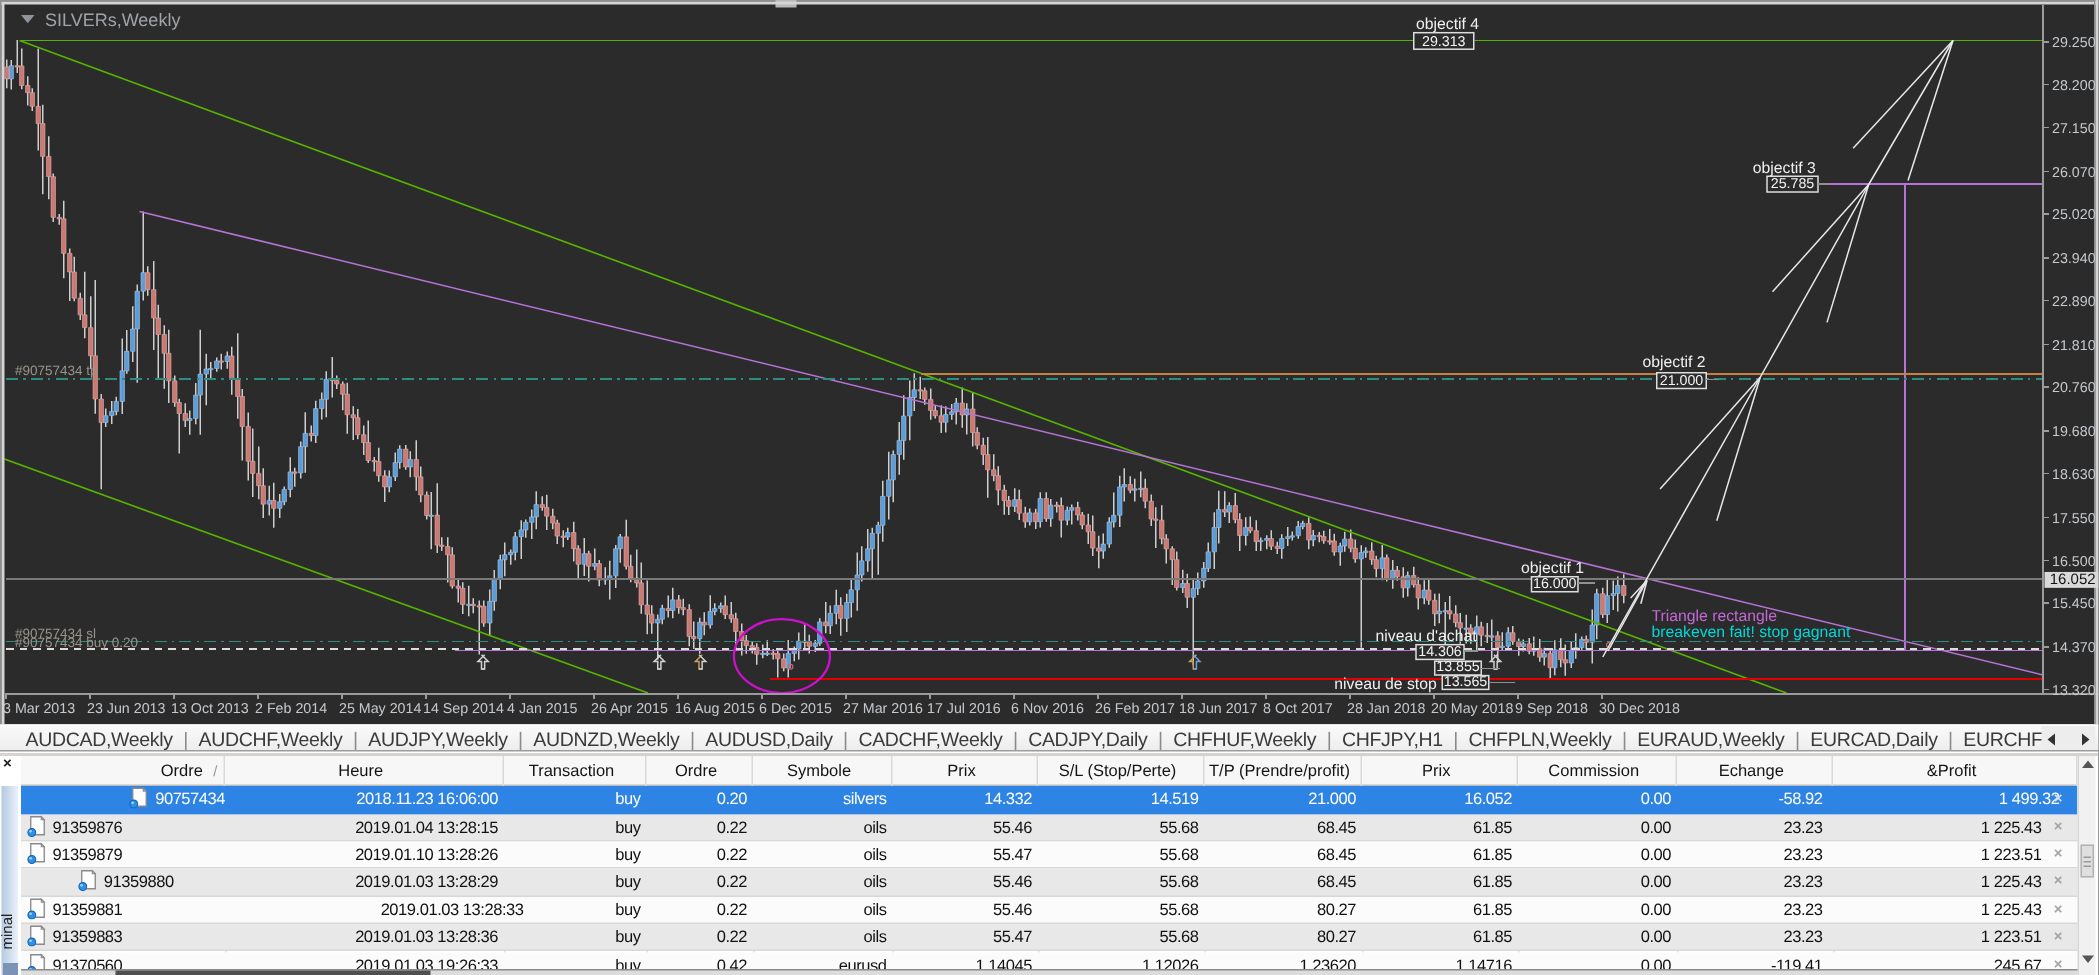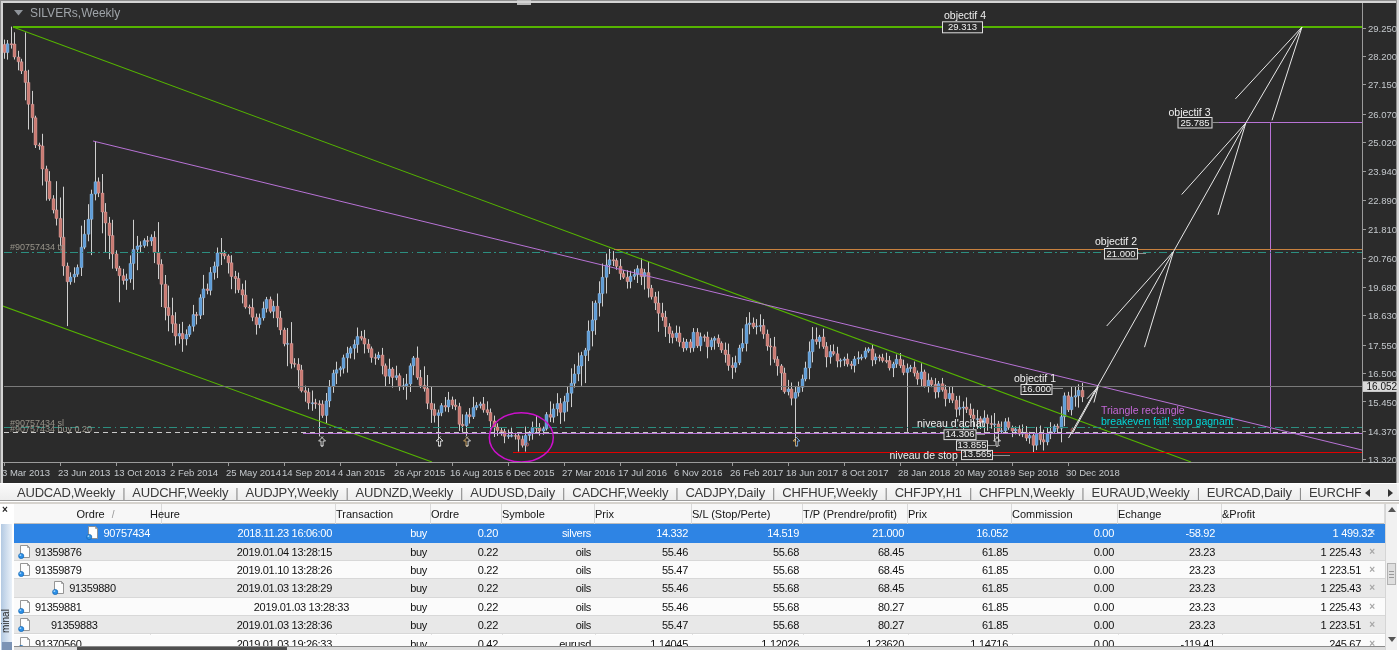--- a/index.html
+++ b/index.html
@@ -14,21 +14,21 @@
  border-bottom:1px solid #9c9c9c;overflow:hidden;white-space:nowrap}
 #tabin{position:absolute;left:13px;top:0;line-height:17px;font-size:13px;letter-spacing:-0.21px;color:#3a3a3a}
 .tab{margin:0 4px}
 .sep{color:#8a8a8a;margin:0 3px}
 #tarr{position:absolute;right:2px;top:0;width:36px;height:17px;background:#ededed;display:flex;align-items:center;justify-content:space-between;padding:0 4px}
 .tri{width:0;height:0;border-style:solid}
 #tband{position:absolute;left:0;top:502px;width:1399px;height:2px;background:#d6d3ce}
 #panel{position:absolute;left:14px;top:504px;width:1371px;height:146px;background:#fff;overflow:hidden;font-size:11px;color:#111}
 .row .c{letter-spacing:-0.3px}
 #thead{position:absolute;left:-14px;top:0;width:1385px;height:20px;background:#f7f7f7;border-bottom:1px solid #bdbdbd}
-.hc{position:absolute;top:0;height:20px;line-height:20px;text-align:left;padding-right:4px;border-right:1px solid #d9d9d9;color:#141414}
+.hc{position:absolute;top:0;height:20px;line-height:20px;text-align:center;padding-right:4px;border-right:1px solid #d9d9d9;color:#141414}
 .vg{position:absolute;top:20px;bottom:0;width:1px;background:#e2e2e2}
 .row{position:absolute;left:0;width:1371px;height:18.35px;line-height:18.3px;border-bottom:1px solid #d8d8d8}
 .row.sel{background:#2e84e4;color:#fff;border-bottom-color:#2e84e4}
 .row.alt{background:#e8e8e8}
 .row.norm{background:#fbfbfb}
 .row .c{position:absolute;top:0;height:18.3px;text-align:right;white-space:nowrap}
 .dicon{vertical-align:-3px;margin-left:4px}
 .rx{position:absolute;right:10px;top:0;font-size:10px;font-weight:bold;line-height:18.3px}
 #side{position:absolute;left:0;top:504px;width:14px;height:146px;background:#fff}
 #sx{position:absolute;left:2px;top:0;font-size:10px;font-weight:bold;color:#222}
@@ -215,21 +215,21 @@
 <div id="tabs">
       <div id="tabin"><span class="tab">AUDCAD,Weekly</span><span class="sep">|</span><span class="tab">AUDCHF,Weekly</span><span class="sep">|</span><span class="tab">AUDJPY,Weekly</span><span class="sep">|</span><span class="tab">AUDNZD,Weekly</span><span class="sep">|</span><span class="tab">AUDUSD,Daily</span><span class="sep">|</span><span class="tab">CADCHF,Weekly</span><span class="sep">|</span><span class="tab">CADJPY,Daily</span><span class="sep">|</span><span class="tab">CHFHUF,Weekly</span><span class="sep">|</span><span class="tab">CHFJPY,H1</span><span class="sep">|</span><span class="tab">CHFPLN,Weekly</span><span class="sep">|</span><span class="tab">EURAUD,Weekly</span><span class="sep">|</span><span class="tab">EURCAD,Daily</span><span class="sep">|</span><span class="tab">EURCHF,Daily</span><span class="sep">|</span><span class="tab">EURGBP,Daily</span><span class="sep">|</span><span class="tab">EURHUF,Weekly</span><span class="sep">|</span><span class="tab">E</span></div>
       <div id="tarr">
         <div class="tri" style="border-width:4px 5px 4px 0;border-color:transparent #333 transparent transparent"></div>
         <div class="tri" style="border-width:4px 0 4px 5px;border-color:transparent transparent transparent #333"></div>
       </div>
     </div>
 <div id="tband"></div>
 <div id="panel">
       <div id="thead">
-        <div class="hc" style="left:26px;width:136px;text-align:center;padding-left:8px">Ordre<span style="color:#999;margin-left:7px;font-size:10px">/</span></div>
+        <div class="hc" style="left:14px;width:136px;text-align:right;padding-left:8px">Ordre<span style="color:#999;margin-left:7px;font-size:10px">/</span></div>
         <div class="hc" style="left:150px;width:186px">Heure</div>
         <div class="hc" style="left:336px;width:95px">Transaction</div>
         <div class="hc" style="left:431px;width:71px">Ordre</div>
         <div class="hc" style="left:502px;width:93px">Symbole</div>
         <div class="hc" style="left:595px;width:97px">Prix</div>
         <div class="hc" style="left:692px;width:111px">S/L (Stop/Perte)</div>
         <div class="hc" style="left:803px;width:105px">T/P (Prendre/profit)</div>
         <div class="hc" style="left:908px;width:104px">Prix</div>
         <div class="hc" style="left:1012px;width:106px">Commission</div>
         <div class="hc" style="left:1118px;width:104px">Echange</div>
@@ -345,21 +345,21 @@
         <div class="c" style="left:1104px;width:104px;padding-right:7px">23.23</div>
         <div class="c" style="left:1208px;width:163px;padding-right:24px">1 225.43</div>
         <div class="rx" style="color:#a6a6a6">×</div>
       </div>
       <div class="row alt" style="top:112.1px">
         <div class="c" style="left:0;width:136px;text-align:left"><svg class="dicon" width="13" height="15" viewBox="0 0 13 15">
             <path d="M2.5 1.5 h7 l2 2 v10 h-9 Z" fill="#fdfdfd" stroke="#8a8a8a" stroke-width="0.9"></path>
             <path d="M9.5 1.5 v2 h2 Z" fill="#c9c9c9" stroke="#8a8a8a" stroke-width="0.7"></path>
             <circle cx="3.2" cy="12" r="2.6" fill="#2c90e8" stroke="#1565b0" stroke-width="0.7"></circle>
             <circle cx="2.4" cy="11.2" r="0.9" fill="#9fd1f7"></circle>
-          </svg><span style="margin-left:20px">91359883</span></div>
+          </svg><span style="margin-left:4px">91359883</span></div>
         <div class="c" style="left:136px;width:186px;padding-right:4px">2019.01.03 13:28:36</div>
         <div class="c" style="left:322px;width:95px;padding-right:4px">buy</div>
         <div class="c" style="left:417px;width:71px;padding-right:4px">0.22</div>
         <div class="c" style="left:488px;width:93px;padding-right:4px">oils</div>
         <div class="c" style="left:581px;width:97px;padding-right:4px">55.47</div>
         <div class="c" style="left:678px;width:111px;padding-right:4px">55.68</div>
         <div class="c" style="left:789px;width:105px;padding-right:4px">80.27</div>
         <div class="c" style="left:894px;width:104px;padding-right:4px">61.85</div>
         <div class="c" style="left:998px;width:106px;padding-right:4px">0.00</div>
         <div class="c" style="left:1104px;width:104px;padding-right:7px">23.23</div>

